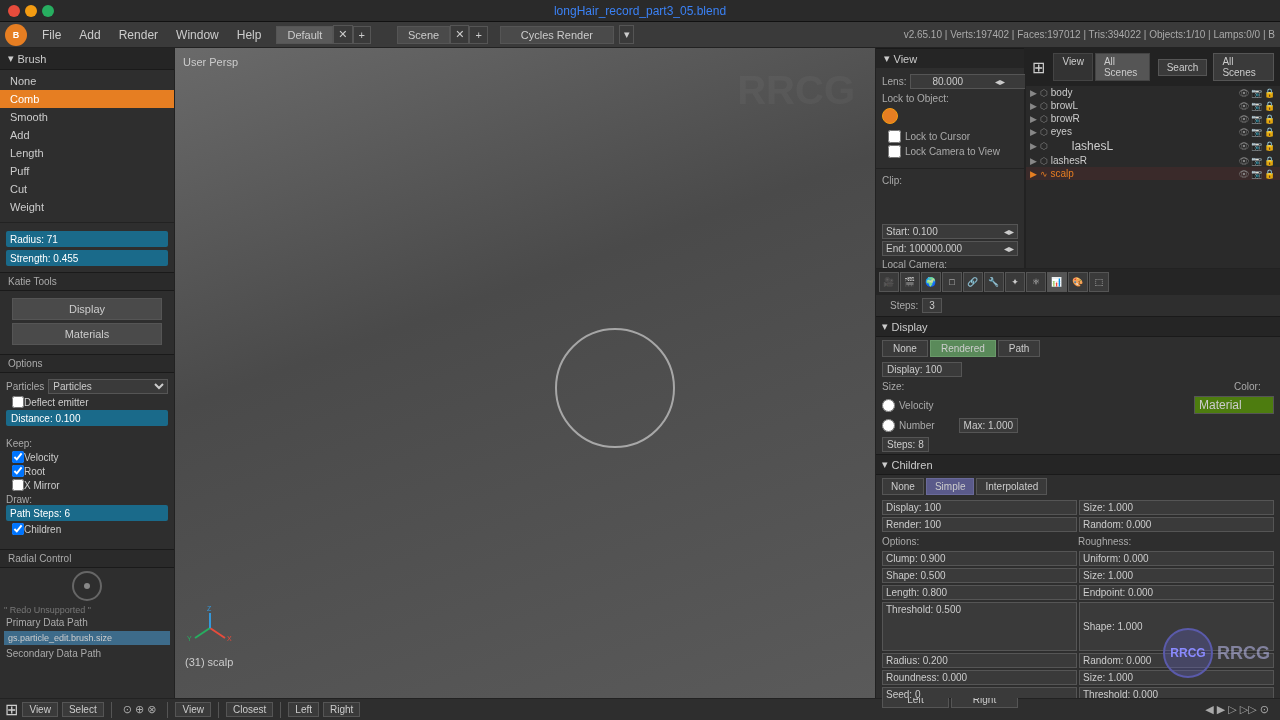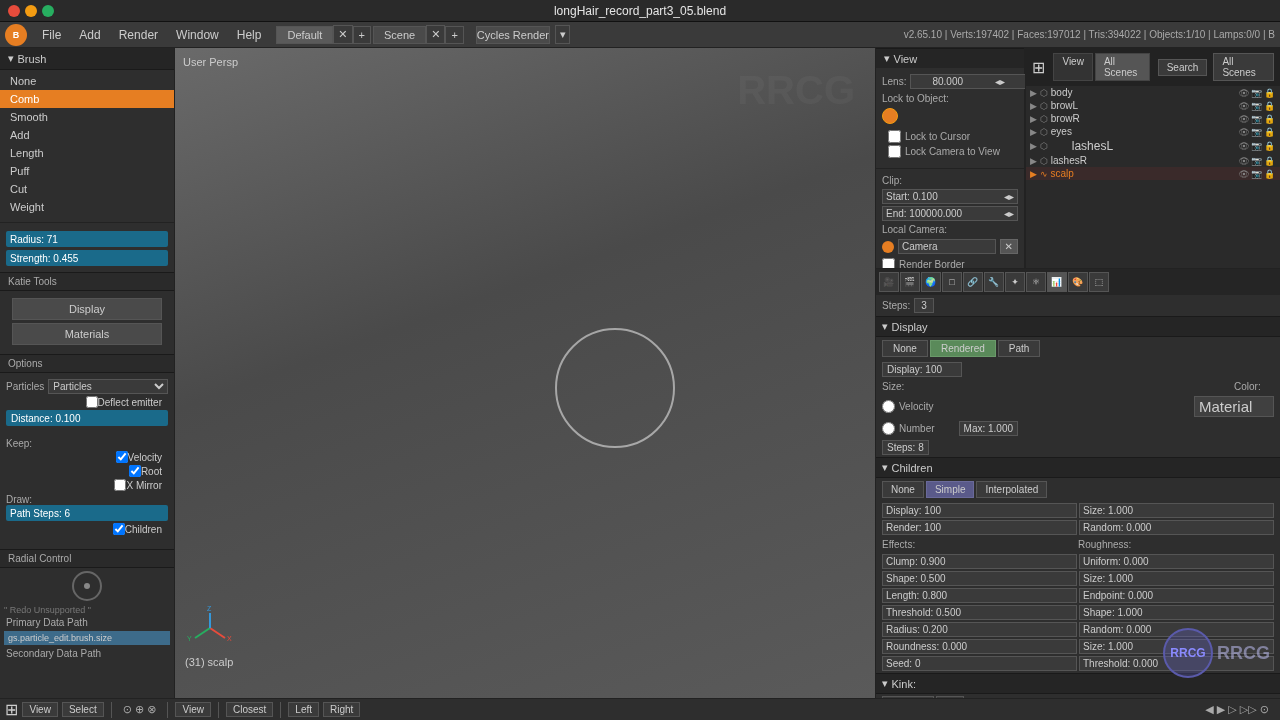--- a/index.html
+++ b/index.html
@@ -5,21 +5,21 @@
     * { box-sizing: border-box; margin: 0; padding: 0; }
     body { width: 1280px; height: 720px; background: #3a3a3a; font-family: 'Arial', sans-serif; font-size: 11px; color: #ccc; overflow: hidden; position: relative; }
     
     
     #titlebar { position: absolute; top: 0; left: 0; width: 1280px; height: 22px; background: #2a2a2a; display: flex; align-items: center; justify-content: center; border-bottom: 1px solid #111; }
     #titlebar .window-controls { position: absolute; left: 8px; display: flex; gap: 5px; }
     .win-btn { width: 12px; height: 12px; border-radius: 50%; display: inline-block; }
     .win-close { background: #e74c3c; }
     .win-min { background: #f39c12; }
     .win-max { background: #27ae60; }
-    #titlebar .title { color: #e5e5e5; font-size: 12px; }
+    #titlebar .title { color: #3b82f6; font-size: 12px; }
     
     
     #menubar { position: absolute; top: 22px; left: 0; width: 1280px; height: 26px; background: #3a3a3a; display: flex; align-items: center; padding: 0 5px; gap: 2px; border-bottom: 1px solid #222; }
     #menubar .logo { width: 22px; height: 22px; background: #e67e22; border-radius: 50%; margin-right: 5px; display: flex; align-items: center; justify-content: center; font-size: 9px; font-weight: bold; color: white; }
     .menu-item { padding: 2px 8px; color: #ccc; cursor: pointer; font-size: 12px; }
     .menubar-tabs { display: flex; gap: 2px; margin-left: 5px; }
     .tab-group { display: flex; align-items: center; }
     .tab-btn { padding: 2px 10px; background: #4a4a4a; border: 1px solid #555; color: #ccc; font-size: 11px; cursor: pointer; }
     .tab-btn.active { background: #5a5a5a; }
     .tab-close { padding: 2px 4px; background: #3a3a3a; border: 1px solid #555; color: #ccc; cursor: pointer; }
@@ -29,21 +29,21 @@
     
     #left-panel { position: absolute; top: 48px; left: 0; width: 175px; height: 660px; background: #2e2e2e; border-right: 1px solid #222; overflow-y: auto; }
     .panel-header { background: #252525; padding: 4px 8px; font-size: 11px; color: #ccc; cursor: pointer; border-bottom: 1px solid #1a1a1a; display: flex; align-items: center; gap: 4px; }
     .brush-list { padding: 2px 0; }
     .brush-item { padding: 3px 10px; cursor: pointer; font-size: 11px; }
     .brush-item.active { background: #e67e22; color: white; }
     .panel-section { padding: 4px 6px; }
     .param-slider { flex: 1; height: 16px; background: #1a6a8a; border-radius: 2px; position: relative; cursor: pointer; display: flex; align-items: center; padding: 0 4px; }
     .param-slider span { font-size: 10px; color: white; }
     .section-divider { height: 1px; background: #222; margin: 4px 0; }
-    .checkbox-row { display: flex; align-items: center; margin: 2px 6px; font-size: 10px; justify-content: flex-end; }
+    .checkbox-row { display: flex; align-items: center; margin: 2px 6px; font-size: 10px; }
     .checkbox-row input { width: 12px; height: 12px; }
     .btn-full { width: calc(100% - 12px); margin: 3px 6px; padding: 4px; background: #4a4a4a; border: 1px solid #555; color: #ccc; font-size: 11px; cursor: pointer; text-align: center; }
     .section-title { padding: 3px 8px; color: #aaa; font-size: 10px; background: #2a2a2a; border-top: 1px solid #1a1a1a; border-bottom: 1px solid #1a1a1a; margin-top: 2px; cursor: pointer; }
     
     
     #viewport { position: absolute; top: 48px; left: 175px; width: 700px; height: 650px; background: #5a5a5a; overflow: hidden; }
     .viewport-label { position: absolute; top: 8px; left: 8px; color: #ccc; font-size: 11px; }
     .viewport-bg { width: 100%; height: 100%; background: linear-gradient(135deg, #6a6a6a 0%, #4a4a4a 50%, #5a5a5a 100%); position: relative; }
     .viewport-info { position: absolute; bottom: 30px; left: 10px; color: #ccc; font-size: 11px; }
     
@@ -70,21 +70,21 @@
     .outline-tab.active { background: #555; }
     .outline-item { display: flex; align-items: center; padding: 1px 4px; gap: 3px; font-size: 10px; cursor: pointer; }
     .outline-icons-right { margin-left: auto; display: flex; gap: 2px; }
     .eye-icon { font-size: 9px; color: #888; cursor: pointer; }
     
     
     .props-tabs { display: flex; flex-wrap: wrap; gap: 1px; padding: 3px; background: #252525; }
     .props-tab { width: 20px; height: 20px; background: #3a3a3a; border: 1px solid #555; display: flex; align-items: center; justify-content: center; cursor: pointer; font-size: 9px; }
     .props-tab.active { background: #555; }
     .steps-row { display: flex; align-items: center; gap: 4px; padding: 3px 6px; }
-    .steps-label { font-size: 10px; color: #aaa; }
+    .steps-label { font-size: 10px; color: #aaa; margin-left: 8px; }
     .display-btns { display: flex; gap: 2px; padding: 3px 6px; }
     .display-btn { padding: 2px 10px; background: #3a3a3a; border: 1px solid #555; color: #ccc; font-size: 10px; cursor: pointer; }
     .display-btn.active { background: #5a8a5a; border-color: #6a9a6a; }
     .sub-header { padding: 3px 6px; background: #252525; border-top: 1px solid #1a1a1a; border-bottom: 1px solid #1a1a1a; font-size: 11px; color: #ccc; display: flex; align-items: center; gap: 4px; cursor: pointer; }
     .children-btns { display: flex; gap: 2px; padding: 3px 6px; }
     .children-btn { padding: 2px 8px; background: #3a3a3a; border: 1px solid #555; color: #ccc; font-size: 10px; cursor: pointer; }
     .children-btn.active { background: #5a5a8a; border-color: #6a6a9a; }
     .kink-btns { display: flex; gap: 2px; padding: 2px 6px; }
     .kink-btn { padding: 2px 8px; background: #3a3a3a; border: 1px solid #555; color: #ccc; font-size: 10px; cursor: pointer; }
     .kink-btn.active { background: #3a3a3a; }
@@ -141,28 +141,28 @@
   <span class="menu-item">Render</span>
   <span class="menu-item">Window</span>
   <span class="menu-item">Help</span>
 
   <div class="menubar-tabs">
     <div class="tab-group">
       <span class="tab-btn active">Default</span>
       <span class="tab-close">✕</span>
       <span class="tab-add">+</span>
     </div>
-    <div class="tab-group" style="margin-left:0;">
+    <div class="tab-group" style="margin-left:24px;">
       <span class="tab-btn">Scene</span>
       <span class="tab-close">✕</span>
       <span class="tab-add">+</span>
     </div>
   </div>
 
-  <span style="margin-left:10px; padding: 2px 0; background:#4a4a4a; border:1px solid #555; font-size:11px; cursor:pointer;">Cycles Render</span>
+  <span style="margin-left:10px; padding: 2px 20px; background:#4a4a4a; border:1px solid #555; font-size:11px; cursor:pointer;">Cycles Render</span>
   <span style="margin-left:3px; padding:2px 4px; background:#3a3a3a; border:1px solid #555; font-size:11px; cursor:pointer;">▾</span>
 
   <span class="stats-bar">v2.65.10 | Verts:197402 | Faces:197012 | Tris:394022 | Objects:1/10 | Lamps:0/0 | B</span>
 </div>
 
 <div id="left-panel">
   <div class="panel-header">
     <span>▾</span>
     <span>Brush</span>
   </div>
@@ -323,21 +323,21 @@
       <span>Lock to Cursor</span>
     </div>
     <div class="checkbox-inline">
       <input type="checkbox" style="">
       <span>Lock Camera to View</span>
     </div>
   </div>
 
   <div class="section-divider"></div>
   <div style="padding:2px 6px;font-size:10px;color:#aaa;">Clip:</div>
-  <div style="display:flex;align-items:center;padding:1px 6px;gap:4px;">
+  <div style="display:flex;align-items:center;padding:1px 6px;gap:4px;margin-top:35px;">
     <div style="flex:1;padding:1px 3px;background:#3a3a3a;border:1px solid #555;color:#ccc;font-size:10px;display:flex;align-items:center;justify-content:space-between;">
       <span>Start: 0.100</span>
       <span>◂▸</span>
     </div>
   </div>
   <div style="display:flex;align-items:center;padding:1px 6px;gap:4px;">
     <div style="flex:1;padding:1px 3px;background:#3a3a3a;border:1px solid #555;color:#ccc;font-size:10px;display:flex;align-items:center;justify-content:space-between;">
       <span>End: 100000.000</span>
       <span>◂▸</span>
     </div>
@@ -576,21 +576,21 @@
   <div style="display:flex;align-items:center;padding:2px 6px;gap:8px;">
     <span style="font-size:10px;color:#aaa;width:30px;">Size:</span>
     <span style="font-size:10px;color:#aaa;margin-left:auto;width:40px;">Color:</span>
   </div>
 
   <div style="display:flex;align-items:center;padding:2px 6px;gap:8px;">
     <div style="display:flex;align-items:center;gap:4px;">
       <input type="radio" name="size-type" style="">
       <span style="font-size:10px;color:#aaa;">Velocity</span>
     </div>
-    <div style="margin-left:auto;padding:1px 4px;background:#404040;border:1px solid #555;color:#ccc;font-size:15px;width:80px;">Material</div>
+    <div style="margin-left:auto;padding:1px 4px;background:#4d7c0f;border:1px solid #555;color:#ccc;font-size:12px;width:80px;">Material</div>
   </div>
 
   <div style="display:flex;align-items:center;padding:2px 6px;gap:4px;">
     <div style="display:flex;align-items:center;gap:4px;">
       <input type="radio" name="size-type" style="">
       <span style="font-size:10px;color:#aaa;">Number</span>
     </div>
     <div style="margin-left:20px;padding:1px 4px;background:#3a3a3a;border:1px solid #555;color:#ccc;font-size:10px;">Max: 1.000</div>
   </div>
 
@@ -610,33 +610,33 @@
   </div>
 
   <div style="display:grid;grid-template-columns:1fr 1fr;gap:2px;padding:2px 6px;">
     <div style="padding:1px 3px;background:#3a3a3a;border:1px solid #555;color:#ccc;font-size:10px;">Display: 100</div>
     <div style="padding:1px 3px;background:#3a3a3a;border:1px solid #555;color:#ccc;font-size:10px;">Size: 1.000</div>
     <div style="padding:1px 3px;background:#3a3a3a;border:1px solid #555;color:#ccc;font-size:10px;">Render: 100</div>
     <div style="padding:1px 3px;background:#3a3a3a;border:1px solid #555;color:#ccc;font-size:10px;">Random: 0.000</div>
   </div>
 
   <div style="display:grid;grid-template-columns:1fr 1fr;gap:0;padding:2px 6px;">
-    <span style="font-size:10px;color:#aaa;">Effects:</span>
+    <span style="font-size:10px;color:#aaa;">Options:</span>
     <span style="font-size:10px;color:#aaa;">Roughness:</span>
   </div>
 
   <div style="display:grid;grid-template-columns:1fr 1fr;gap:2px;padding:2px 6px;">
     <div style="padding:1px 3px;background:#3a3a3a;border:1px solid #555;color:#ccc;font-size:10px;"><span>Clump: </span><span>0.900</span></div>
     <div style="padding:1px 3px;background:#3a3a3a;border:1px solid #555;color:#ccc;font-size:10px;"><span>Uniform: </span><span>0.000</span></div>
     <div style="padding:1px 3px;background:#3a3a3a;border:1px solid #555;color:#ccc;font-size:10px;"><span>Shape: </span><span>0.500</span></div>
     <div style="padding:1px 3px;background:#3a3a3a;border:1px solid #555;color:#ccc;font-size:10px;"><span>Size: </span><span>1.000</span></div>
     <div style="padding:1px 3px;background:#3a3a3a;border:1px solid #555;color:#ccc;font-size:10px;"><span>Length: </span><span>0.800</span></div>
     <div style="padding:1px 3px;background:#3a3a3a;border:1px solid #555;color:#ccc;font-size:10px;"><span>Endpoint: </span><span>0.000</span></div>
     <div style="padding:1px 3px;background:#3a3a3a;border:1px solid #555;color:#ccc;font-size:10px;"><span>Threshold: </span><span>0.500</span></div>
-    <div style="padding:1px 3px;background:#3a3a3a;border:1px solid #555;color:#ccc;font-size:10px;"><span>Shape: </span><span>1.000</span></div>
+    <div style="padding:18px 3px;background:#3a3a3a;border:1px solid #555;color:#ccc;font-size:10px;"><span>Shape: </span><span>1.000</span></div>
     <div style="padding:1px 3px;background:#3a3a3a;border:1px solid #555;color:#ccc;font-size:10px;"><span>Radius: </span><span>0.200</span></div>
     <div style="padding:1px 3px;background:#3a3a3a;border:1px solid #555;color:#ccc;font-size:10px;"><span>Random: </span><span>0.000</span></div>
     <div style="padding:1px 3px;background:#3a3a3a;border:1px solid #555;color:#ccc;font-size:10px;"><span>Roundness: </span><span>0.000</span></div>
     <div style="padding:1px 3px;background:#3a3a3a;border:1px solid #555;color:#ccc;font-size:10px;"><span>Size: </span><span>1.000</span></div>
     <div style="padding:1px 3px;background:#3a3a3a;border:1px solid #555;color:#ccc;font-size:10px;"><span>Seed: </span><span>0</span></div>
     <div style="padding:1px 3px;background:#3a3a3a;border:1px solid #555;color:#ccc;font-size:10px;"><span>Threshold: </span><span>0.000</span></div>
   </div>
 
   <div class="sub-header">
     <span>▾</span>

